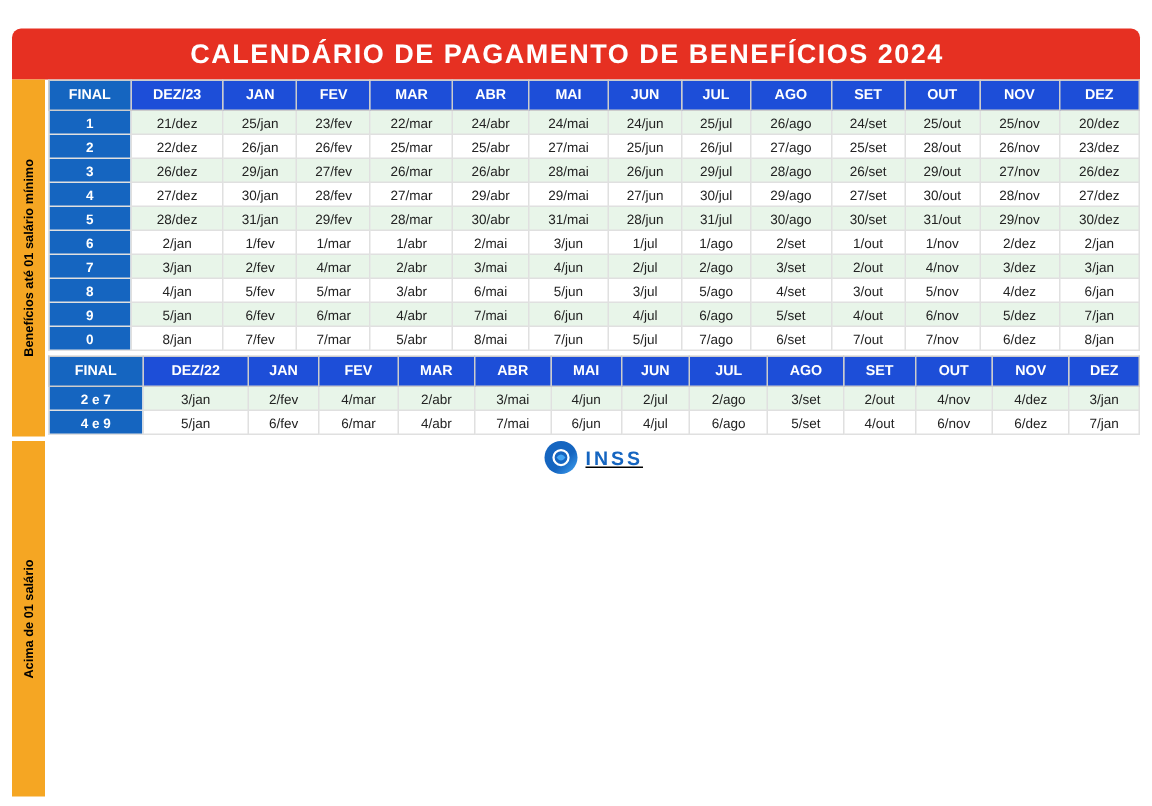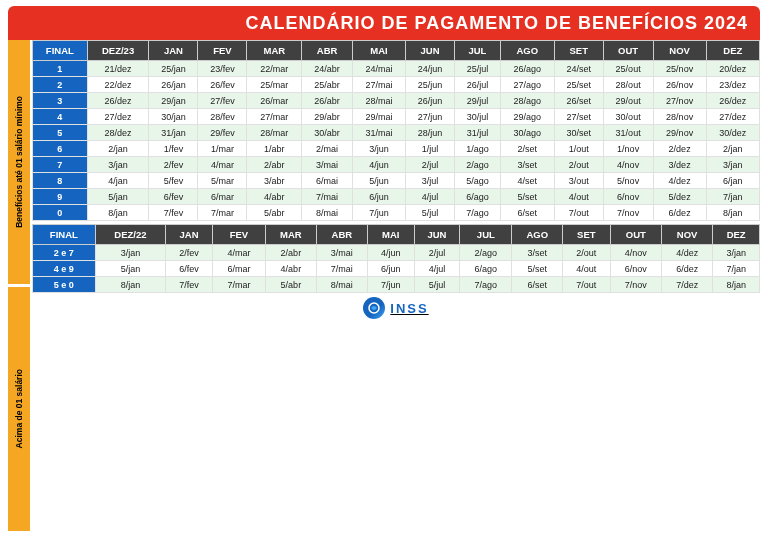--- a/index.html
+++ b/index.html
@@ -14,42 +14,43 @@
       width: 768px;
       height: 537px;
       background: #fff;
       padding: 6px 8px 6px 8px;
       display: flex;
       flex-direction: column;
     }
     .header {
       background: #e63022;
       border-radius: 6px 6px 0 0;
-      text-align: right;
+      text-align: center;
       padding: 7px 12px 6px 0;
+      margin-top: 13px;
     }
     .header h1 {
       color: #fff;
       font-size: 18px;
       font-weight: 900;
       letter-spacing: 1px;
       text-transform: uppercase;
     }
     .tables-area {
       flex: 1;
       display: flex;
       flex-direction: column;
     }
     table {
       width: 100%;
       border-collapse: collapse;
       font-size: 9.5px;
     }
     table thead tr th {
-      background: #404040;
+      background: #1d4ed8;
       color: #fff;
       font-weight: bold;
       text-align: center;
       padding: 4px 2px;
       border: 1px solid #ccc;
       font-size: 9.5px;
     }
     table thead tr th.final-col {
       background: #1565c0;
       color: #fff;
@@ -388,36 +389,20 @@
               <td>7/mai</td>
               <td>6/jun</td>
               <td>4/jul</td>
               <td>6/ago</td>
               <td>5/set</td>
               <td>4/out</td>
               <td>6/nov</td>
               <td>6/dez</td>
               <td>7/jan</td>
             </tr>
-            <tr>
-              <td>5 e 0</td>
-              <td>8/jan</td>
-              <td>7/fev</td>
-              <td>7/mar</td>
-              <td>5/abr</td>
-              <td>8/mai</td>
-              <td>7/jun</td>
-              <td>5/jul</td>
-              <td>7/ago</td>
-              <td>6/set</td>
-              <td>7/out</td>
-              <td>7/nov</td>
-              <td>7/dez</td>
-              <td>8/jan</td>
-            </tr>
           </tbody>
       </table>
 
       <div class="footer">
         <div class="inss-logo">
           <div class="inss-circle">
             <svg width="14" height="14" viewBox="0 0 14 14">
               <circle cx="7" cy="7" r="5" fill="none" stroke="#fff" stroke-width="1.5"></circle>
               <path d="M4 7 Q7 3 10 7 Q7 11 4 7Z" fill="#42a5f5"></path>
             </svg>

